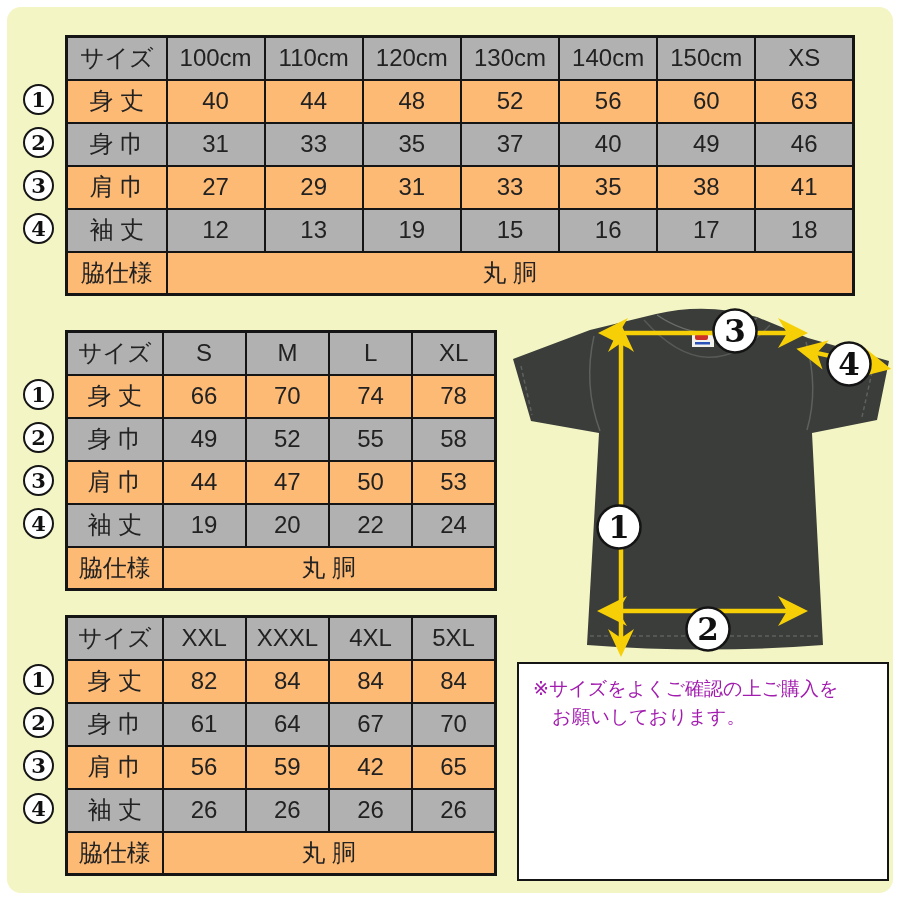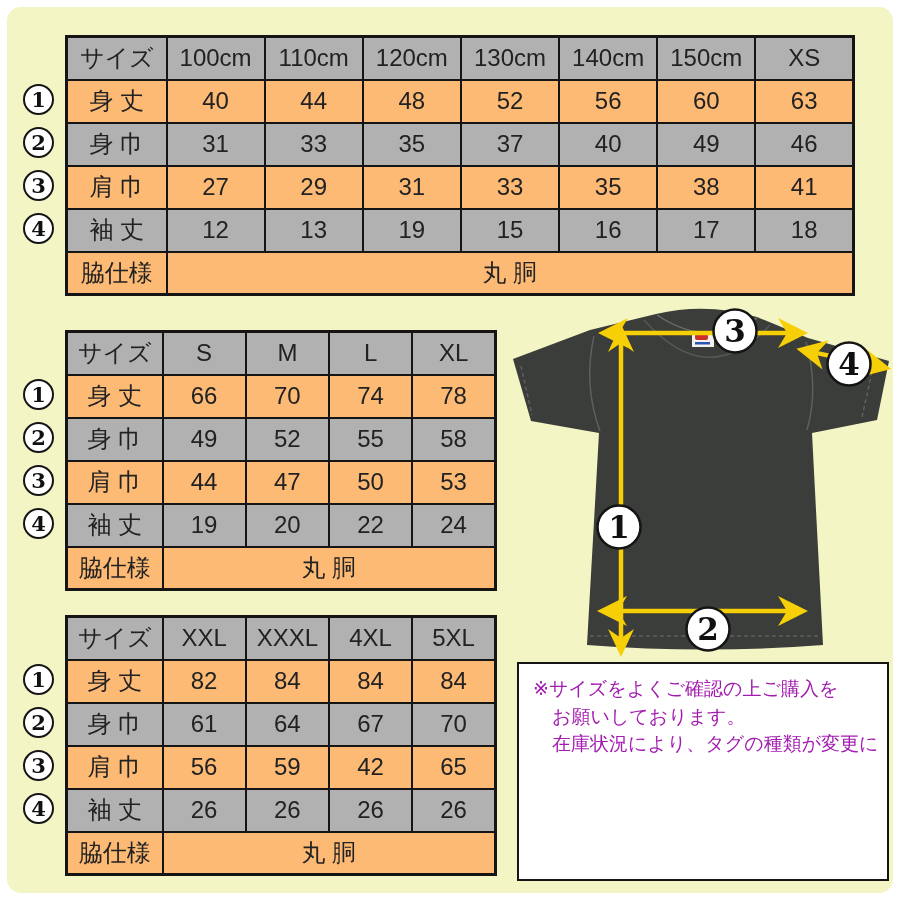--- a/index.html
+++ b/index.html
@@ -288,14 +288,13 @@
   <g>
     <circle cx="708" cy="629" r="21.5" fill="#fff" stroke="#141414" stroke-width="2.5"></circle>
     <text class="num" x="708" y="640" text-anchor="middle">2</text>
   </g>
 </svg>
 </div>
 
 <div class="notice">
   <div class="line first">※サイズをよくご確認の上ご購入を</div>
   <div class="line">お願いしております。</div>
-  <div class="line">在庫状況により、タグの種類が変更に</div>
 </div>
 
 </body></html>

